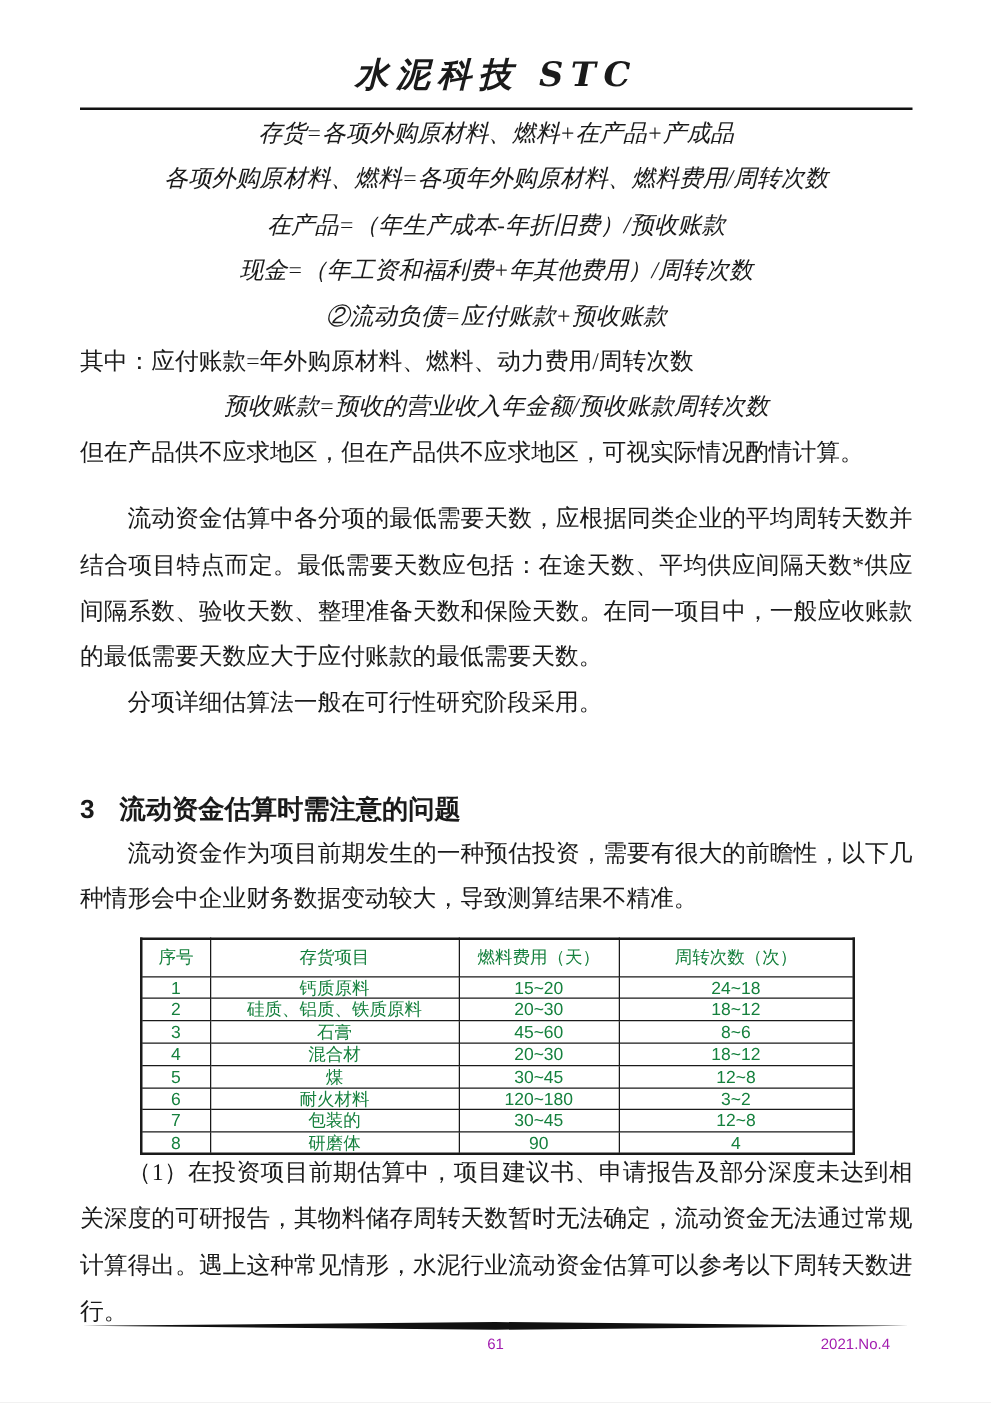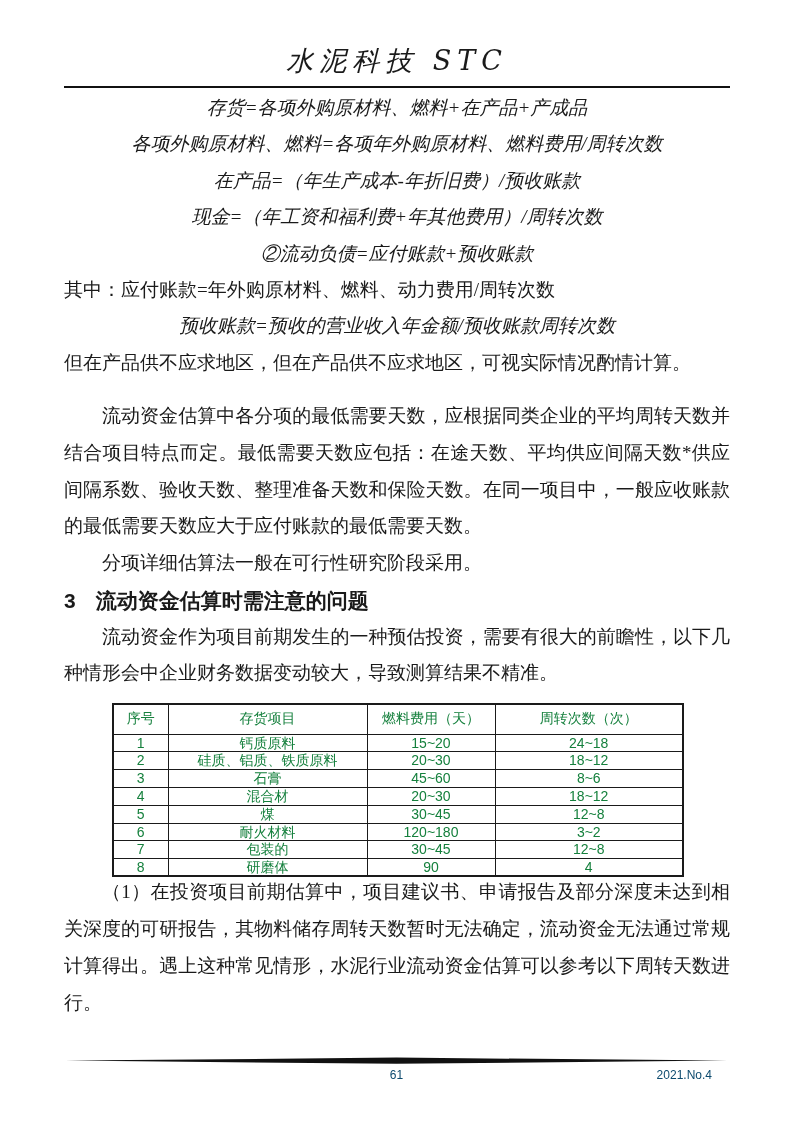--- a/index.html
+++ b/index.html
@@ -15,21 +15,21 @@
     overflow: hidden;
   }
   .content { padding: 0 63px 0 64px; }
 
   
   .doc-title {
     padding-top: 44px;
     text-align: center;
     font-family: "DejaVu Serif", serif;
     font-style: italic;
-    font-weight: normal;
+    font-weight: bold;
     font-size: 27px;
     letter-spacing: 6px;
     line-height: 33px;
     white-space: nowrap;
   }
   .header-rule {
     margin-top: 9px;
     border-top: 2.5px solid #111;
     height: 0;
   }
@@ -55,20 +55,21 @@
   .para.first { margin-top: 17px; }
   .para.single { text-align: left; }
   .para.after-table { margin-top: -3px; }
 
   .section-heading {
     font-family: "Liberation Sans", sans-serif;
     font-weight: bold;
     font-size: 21px;
     line-height: 37px;
     white-space: nowrap;
+    margin-top: 47px;
   }
   .section-heading .num { display: inline-block; margin-right: 20px; }
 
   
   .tbl-wrap { margin-top: 11px; margin-left: 48px; }
   table.inv {
     border-collapse: collapse;
     table-layout: fixed;
     width: 570px;
     font-family: "Liberation Sans", sans-serif;
@@ -102,21 +103,21 @@
   }
   .footer-line svg { display: block; width: 100%; height: 8px; }
   .footer-text {
     position: absolute;
     left: 64px;
     right: 64px;
     top: 1068px;
     height: 18px;
     font-family: "Liberation Sans", sans-serif;
     font-size: 12px;
-    color: #0c4a6e;
+    color: #a21caf;
   }
   .page-num {
     position: absolute;
     left: 0; right: 0;
     text-align: center;
   }
   .issue-num {
     position: absolute;
     right: 17px;
     top: 0;

